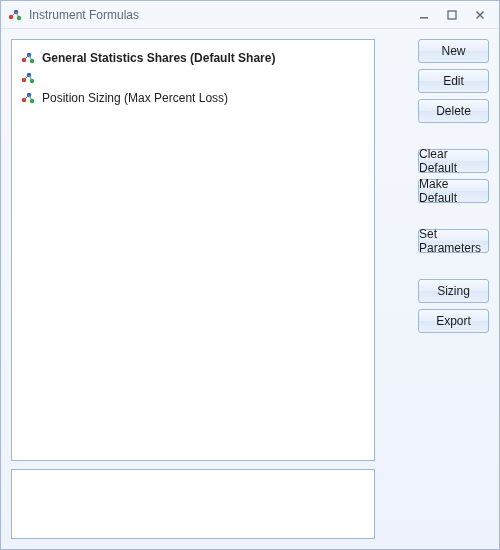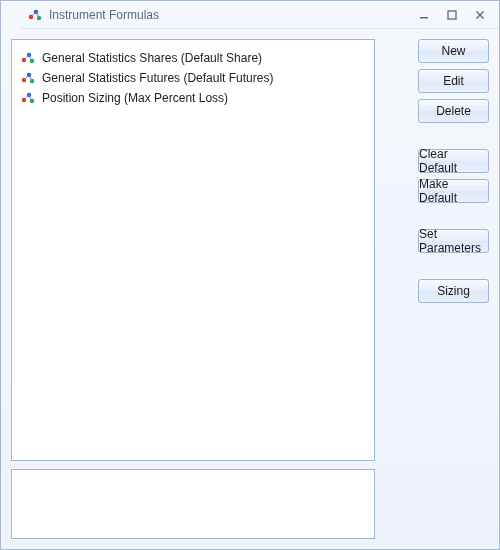--- a/index.html
+++ b/index.html
@@ -20,21 +20,20 @@
     flex-direction: column;
   }
   .titlebar {
     height: 28px;
     display: flex;
     align-items: center;
     padding: 0 6px;
     color: #5a6a80;
     font-size: 12px;
     border-bottom: 1px solid #dde6f2;
-    margin-left: 20px;
   }
   .titlebar .title-icon {
     width: 16px; height: 16px;
     display: flex; align-items: center; justify-content: center;
     margin-right: 6px;
   }
   .titlebar .spacer { flex: 1; }
   .winbtn {
     width: 26px; height: 18px;
     display: flex; align-items: center; justify-content: center;
@@ -69,21 +68,21 @@
   }
   .item {
     display: flex;
     align-items: center;
     gap: 6px;
     padding: 2px 2px;
     color: #222;
     cursor: default;
     line-height: 16px;
   }
-  .item.bold .item-label { font-weight: 400; }
+  .item.bold .item-label { font-weight: 700; }
   .item-icon { width: 16px; height: 16px; flex-shrink: 0; }
   .rightcol {
     width: 104px;
     display: flex;
     flex-direction: column;
     gap: 6px;
   }
   .btn {
     height: 24px;
     background: linear-gradient(to bottom, #f7faff 0%, #e6eefb 50%, #dde8f7 51%, #eaf1fc 100%);
@@ -151,21 +150,20 @@
         <div class="item bold">
           <span class="item-icon">
             <svg width="16" height="16" viewBox="0 0 16 16">
               <circle cx="4" cy="10" r="2.2" fill="#d43a2a"></circle>
               <circle cx="9" cy="5" r="2.2" fill="#2a5fd4"></circle>
               <circle cx="12" cy="11" r="2.2" fill="#2aa84a"></circle>
               <line x1="4" y1="10" x2="9" y2="5" stroke="#888" stroke-width="1"></line>
               <line x1="9" y1="5" x2="12" y2="11" stroke="#888" stroke-width="1"></line>
             </svg>
           </span>
-          <span class="item-label">General Statistics Futures (Default Futures)</span>
         </div>
         <div class="item">
           <span class="item-icon">
             <svg width="16" height="16" viewBox="0 0 16 16">
               <circle cx="4" cy="10" r="2.2" fill="#d43a2a"></circle>
               <circle cx="9" cy="5" r="2.2" fill="#2a5fd4"></circle>
               <circle cx="12" cy="11" r="2.2" fill="#2aa84a"></circle>
               <line x1="4" y1="10" x2="9" y2="5" stroke="#888" stroke-width="1"></line>
               <line x1="9" y1="5" x2="12" y2="11" stroke="#888" stroke-width="1"></line>
             </svg>
@@ -180,15 +178,16 @@
       <div class="btn">New</div>
       <div class="btn">Edit</div>
       <div class="btn">Delete</div>
       <div class="gap-med"></div>
       <div class="btn">Clear Default</div>
       <div class="btn">Make Default</div>
       <div class="gap-med"></div>
       <div class="btn">Set Parameters</div>
       <div class="gap-med"></div>
       <div class="btn">Sizing</div>
+      <div class="btn">Export</div>
     </div>
   </div>
 </div>
 
 </body></html>

